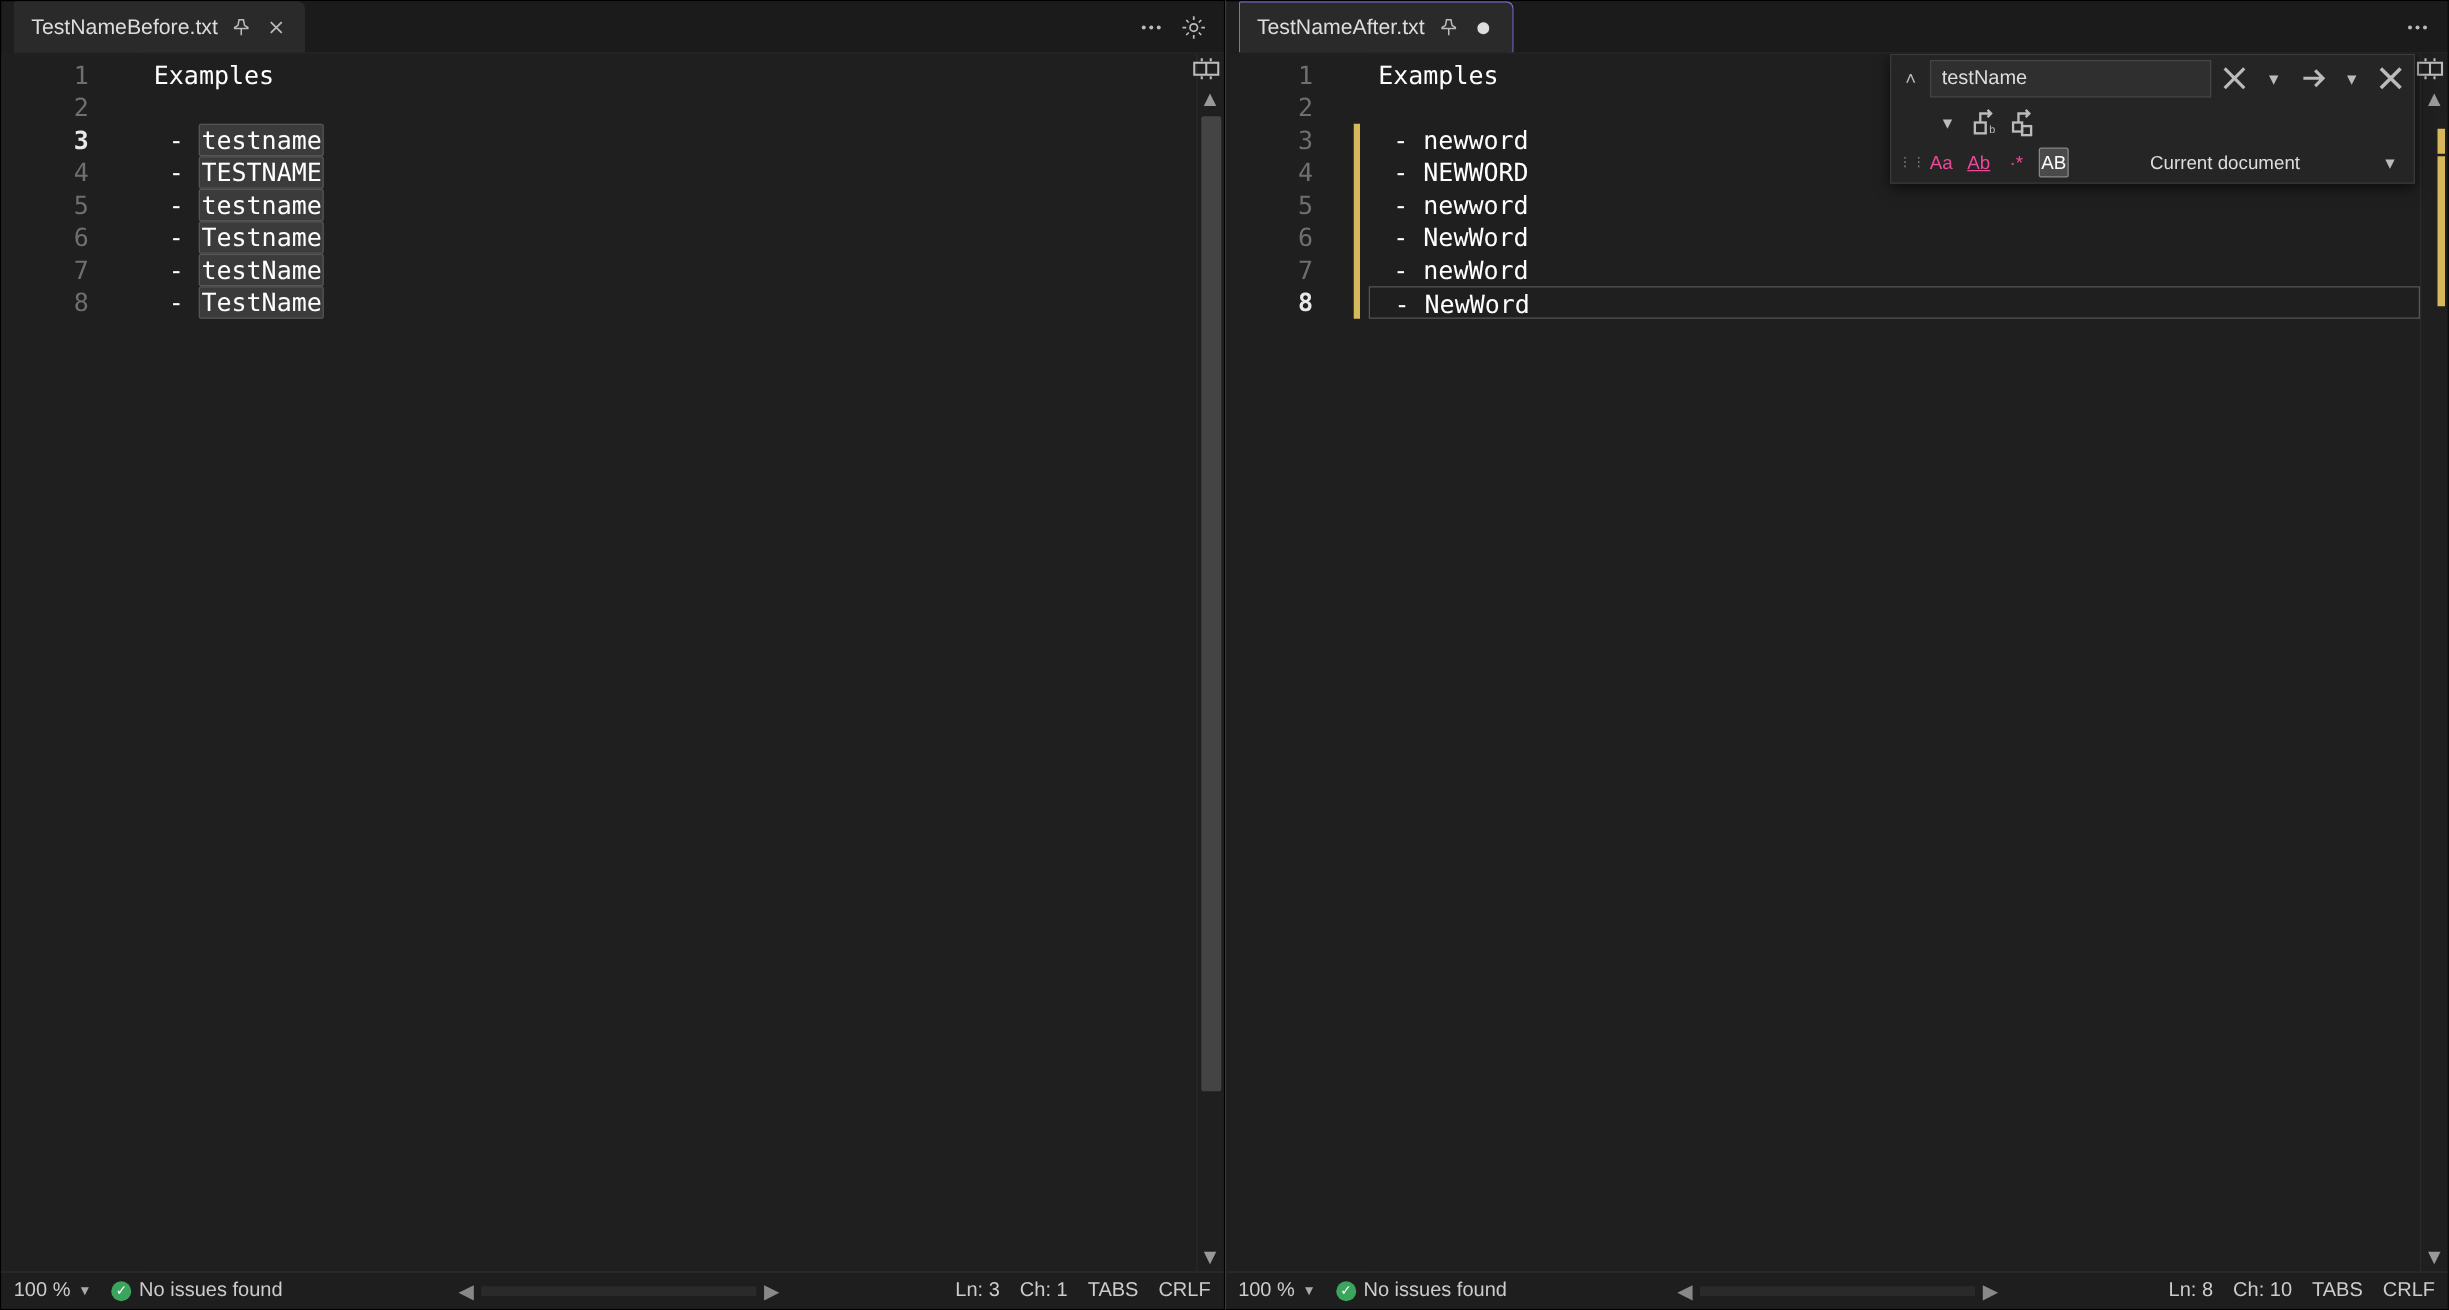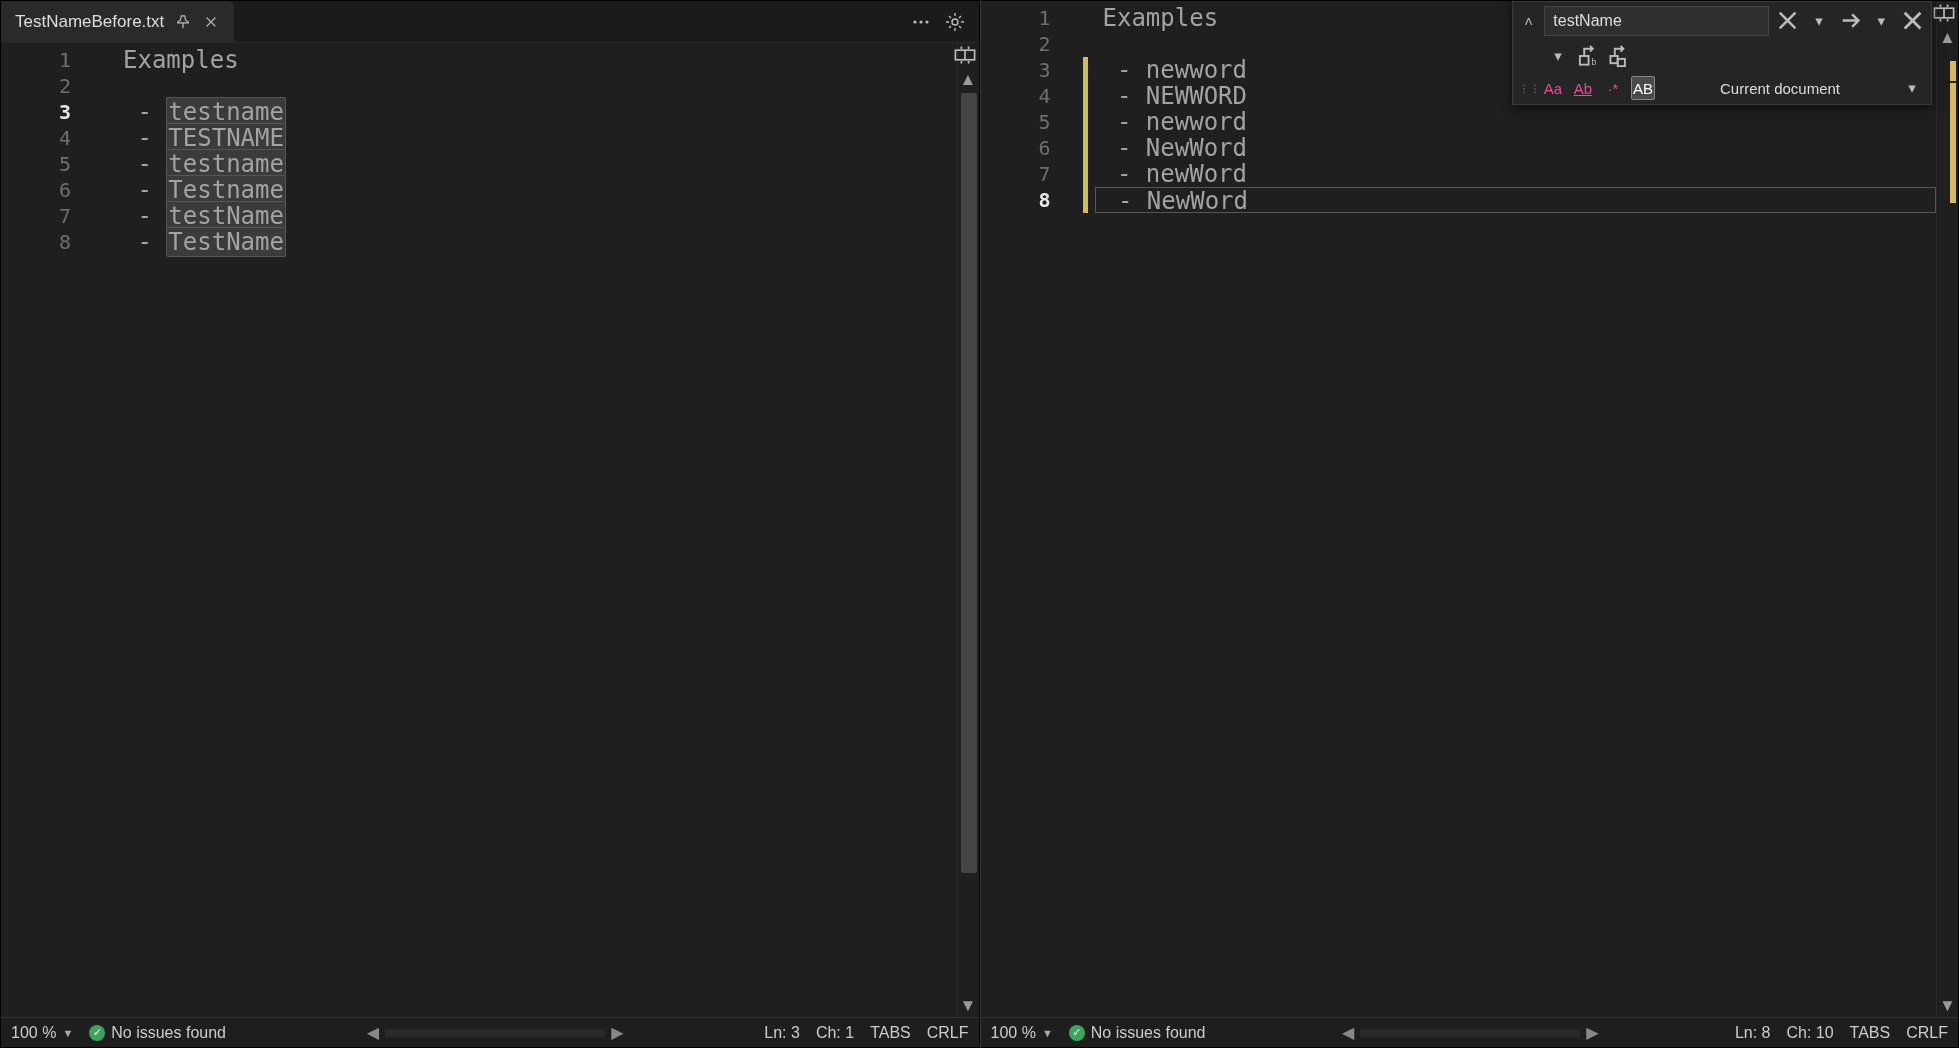--- a/index.html
+++ b/index.html
@@ -20,20 +20,21 @@
     position: relative;
   }
   .pane.active .tab { border: 1px solid #7e6ed7; border-bottom: none; }
   .tabbar {
     height: 42px;
     background: #1b1b1b;
     display: flex;
     align-items: stretch;
     border-bottom: 1px solid #2a2a2a;
     position: relative;
+    margin-left: 10px;
   }
   .tab {
     display: flex;
     align-items: center;
     gap: 10px;
     padding: 0 14px;
     background: #2a2a2a;
     color: #ddd;
     font-size: 17px;
     border-top-right-radius: 6px;
@@ -92,23 +93,23 @@
   .margin-strip .mod {
     position: absolute;
     left: 2px;
     width: 5px;
     background: #d7b85b;
   }
   .code {
     flex: 1;
     padding-top: 4px;
     font-family: Consolas, monospace;
-    font-size: 24px;
+    font-size: 20px;
     line-height: 26px;
-    color: #a3a3a3;
+    color: #ffffff;
     position: relative;
     white-space: pre;
   }
   .code .line { height: 26px; padding-left: 8px; }
   .hl-word {
     background: #3b3b3b;
     border: 1px solid #555;
     border-radius: 2px;
     padding: 0 1px;
   }
@@ -260,20 +261,41 @@
     <span class="hscroll">◀<span class="track"></span>▶</span>
     <span class="spacer"></span>
     <span class="cell">Ln: 3</span>
     <span class="cell">Ch: 1</span>
     <span class="cell">TABS</span>
     <span class="cell">CRLF</span>
   </div>
 </div>
 
 <div class="pane active">
+  <div class="tabbar">
+    <div class="tab">
+      <span class="title">TestNameAfter.txt</span>
+      <span class="pin">
+        <svg viewBox="0 0 16 16" fill="none" stroke="currentColor" stroke-width="1.4">
+            <path d="M6 1h4l1 5 3 2v1H2V8l3-2 1-5z"></path>
+            <path d="M8 9v6"></path>
+          </svg>
+      </span>
+      <span class="dot">●</span>
+    </div>
+    <div class="tabbar-right">
+      <span class="icon">
+        <svg viewBox="0 0 20 20" fill="currentColor">
+            <circle cx="4" cy="10" r="1.6"></circle>
+            <circle cx="10" cy="10" r="1.6"></circle>
+            <circle cx="16" cy="10" r="1.6"></circle>
+          </svg>
+      </span>
+    </div>
+  </div>
 
   <div class="editor-area">
     <div class="split-toggle">
       <svg viewBox="0 0 20 20" fill="none" stroke="currentColor" stroke-width="1.4">
           <rect x="2" y="6" width="16" height="8"></rect>
           <path d="M10 6v8M7 3v2M13 3v2M7 15v2M13 15v2"></path>
         </svg>
     </div>
     <div class="gutter" id="gutter-right">
         <div class="ln">1</div>

